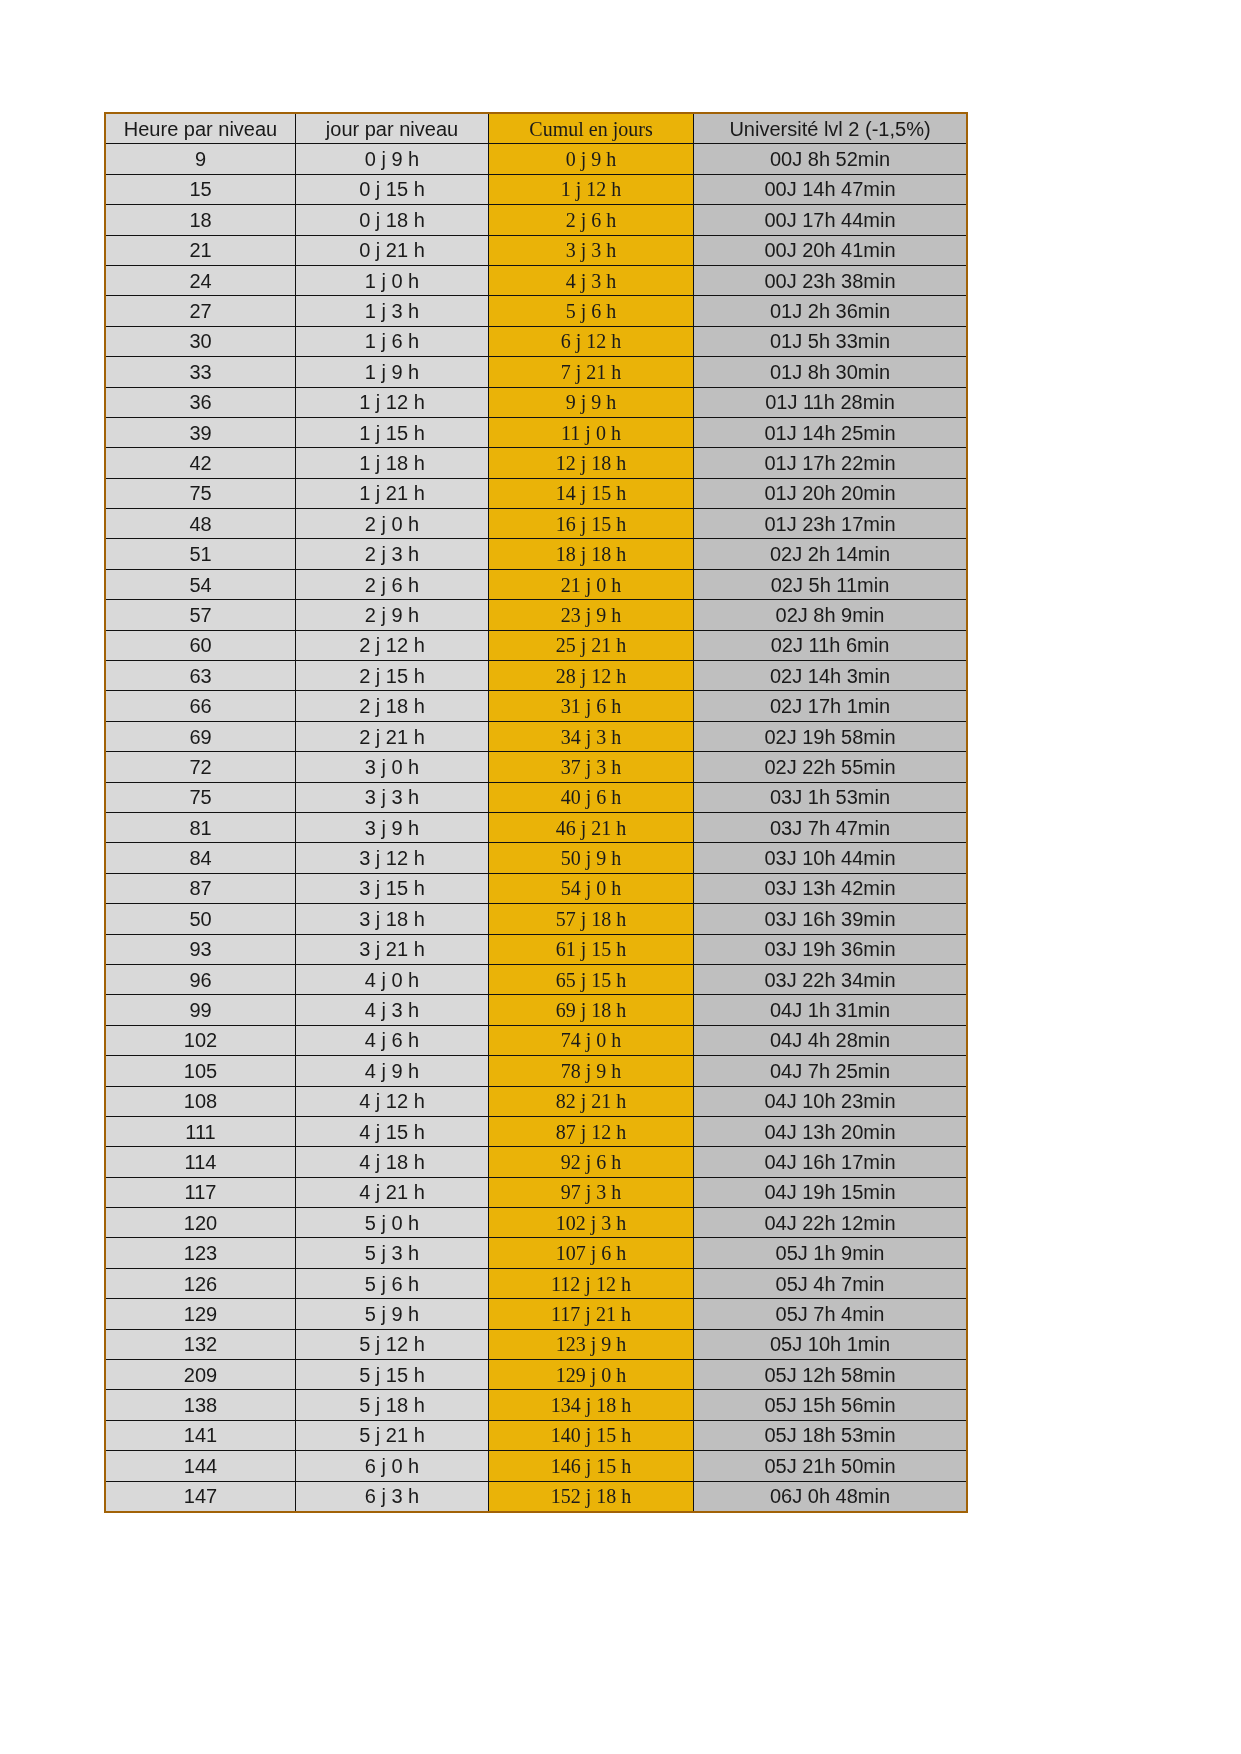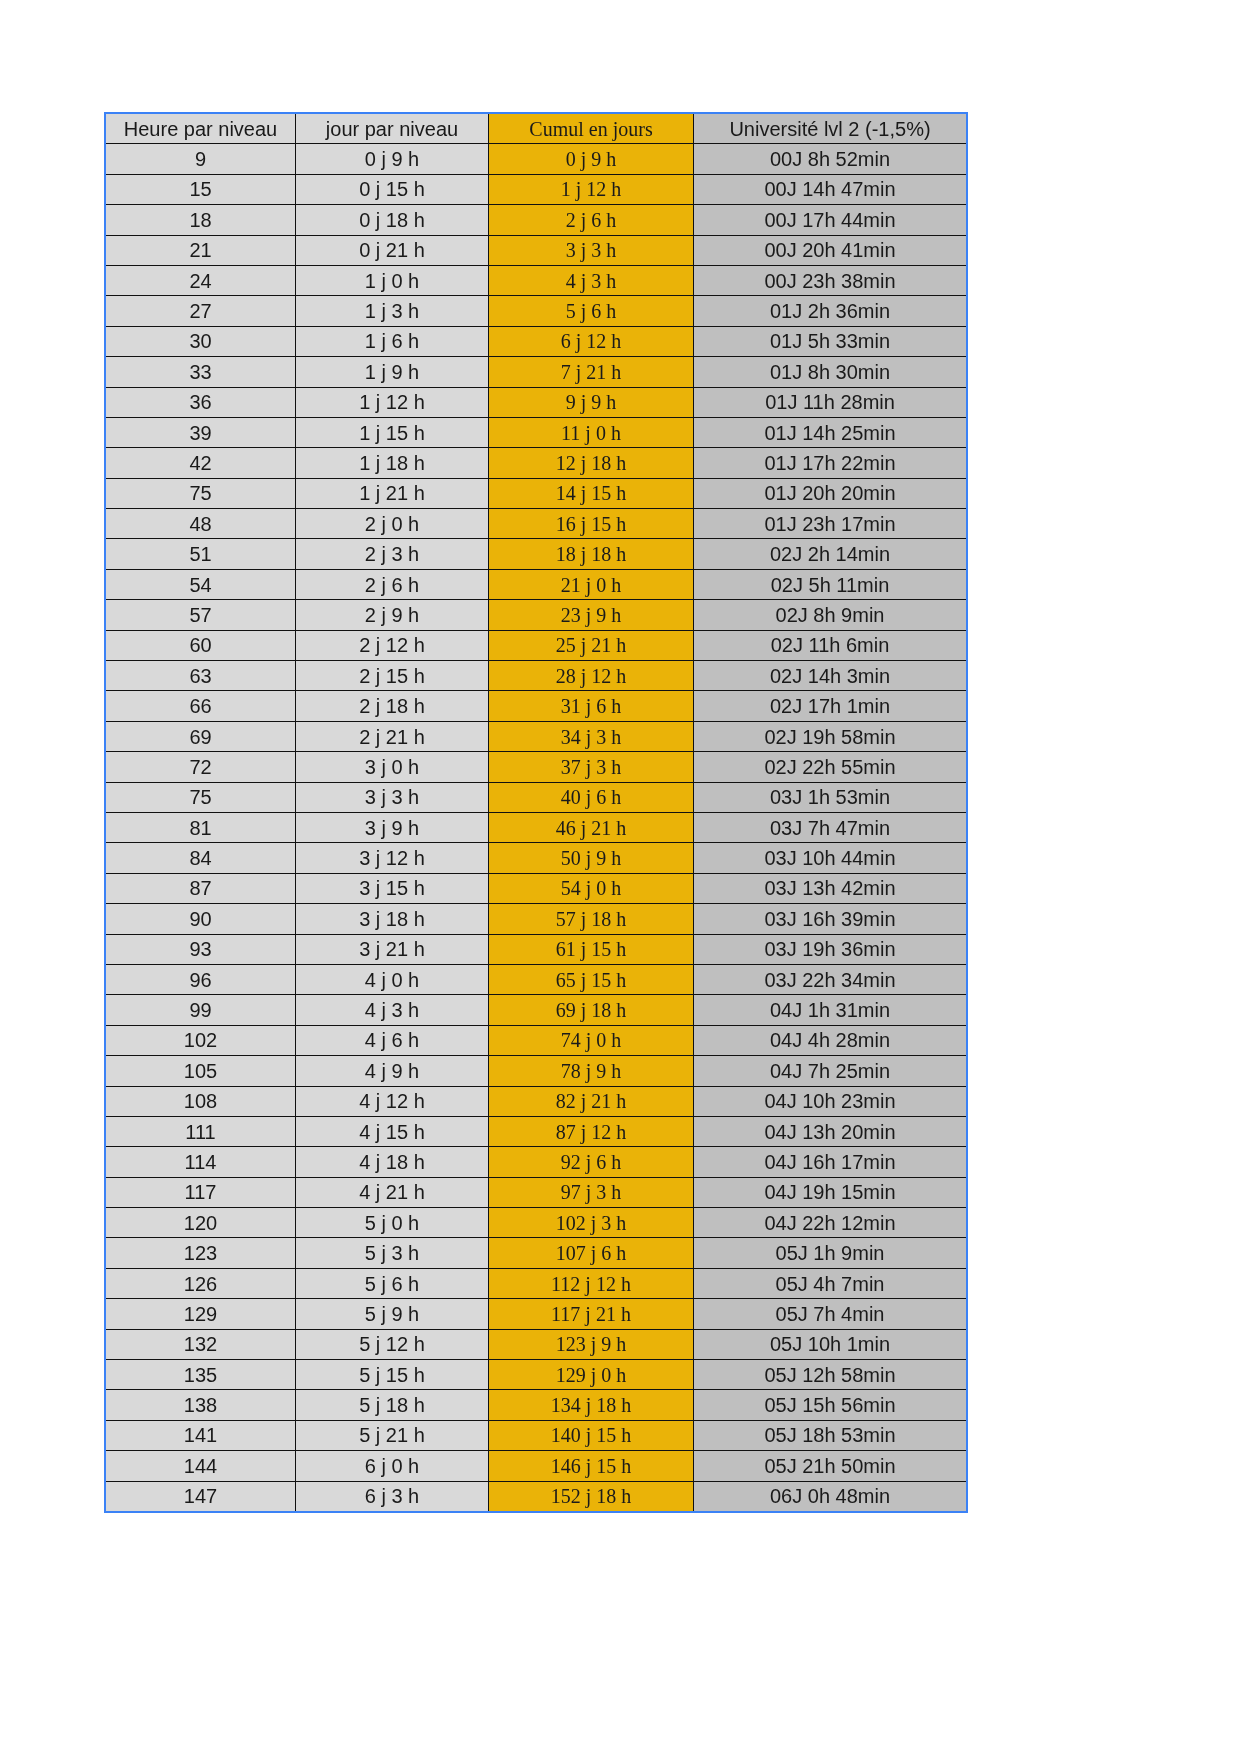--- a/index.html
+++ b/index.html
@@ -1,19 +1,19 @@
 <!DOCTYPE html>
 <html><head>
 <meta charset="utf-8">
 <style>
   html, body { margin: 0; padding: 0; background: #ffffff; }
   body { width: 1241px; height: 1754px; position: relative; overflow: hidden;
          font-family: "Liberation Sans", "DejaVu Sans", sans-serif; }
   .sheet { position: absolute; left: 104px; top: 112px; border-collapse: collapse;
-           border: 2px solid #3b82f6; table-layout: fixed; }
+           border: 2px solid #a16207; table-layout: fixed; }
   .sheet td, .sheet th { border: 1.5px solid #111; height: 29.4px; padding: 0;
            text-align: center; vertical-align: middle; font-size: 20px; font-weight: normal;
            color: #1a1a1a; white-space: nowrap; overflow: hidden; line-height: 1; }
   .c1 { width: 189px; background: #d9d9d9; }
   .c2 { width: 192px; background: #d9d9d9; }
   .c3 { width: 204px; background: #eab308; font-family: Liberation Serif, serif; }
   .c4 { width: 272px; background: #bfbfbf; margin-left: 30px; }
 </style>
 </head>
 <body>
@@ -172,21 +172,21 @@
         <td class="c3">50 j 9 h</td>
         <td class="c4">03J 10h 44min</td>
       </tr>
       <tr>
         <td class="c1">87</td>
         <td class="c2">3 j 15 h</td>
         <td class="c3">54 j 0 h</td>
         <td class="c4">03J 13h 42min</td>
       </tr>
       <tr>
-        <td class="c1">90</td>
+        <td class="c1">50</td>
         <td class="c2">3 j 18 h</td>
         <td class="c3">57 j 18 h</td>
         <td class="c4">03J 16h 39min</td>
       </tr>
       <tr>
         <td class="c1">93</td>
         <td class="c2">3 j 21 h</td>
         <td class="c3">61 j 15 h</td>
         <td class="c4">03J 19h 36min</td>
       </tr>
@@ -262,21 +262,21 @@
         <td class="c3">117 j 21 h</td>
         <td class="c4">05J 7h 4min</td>
       </tr>
       <tr>
         <td class="c1">132</td>
         <td class="c2">5 j 12 h</td>
         <td class="c3">123 j 9 h</td>
         <td class="c4">05J 10h 1min</td>
       </tr>
       <tr>
-        <td class="c1">135</td>
+        <td class="c1">209</td>
         <td class="c2">5 j 15 h</td>
         <td class="c3">129 j 0 h</td>
         <td class="c4">05J 12h 58min</td>
       </tr>
       <tr>
         <td class="c1">138</td>
         <td class="c2">5 j 18 h</td>
         <td class="c3">134 j 18 h</td>
         <td class="c4">05J 15h 56min</td>
       </tr>

